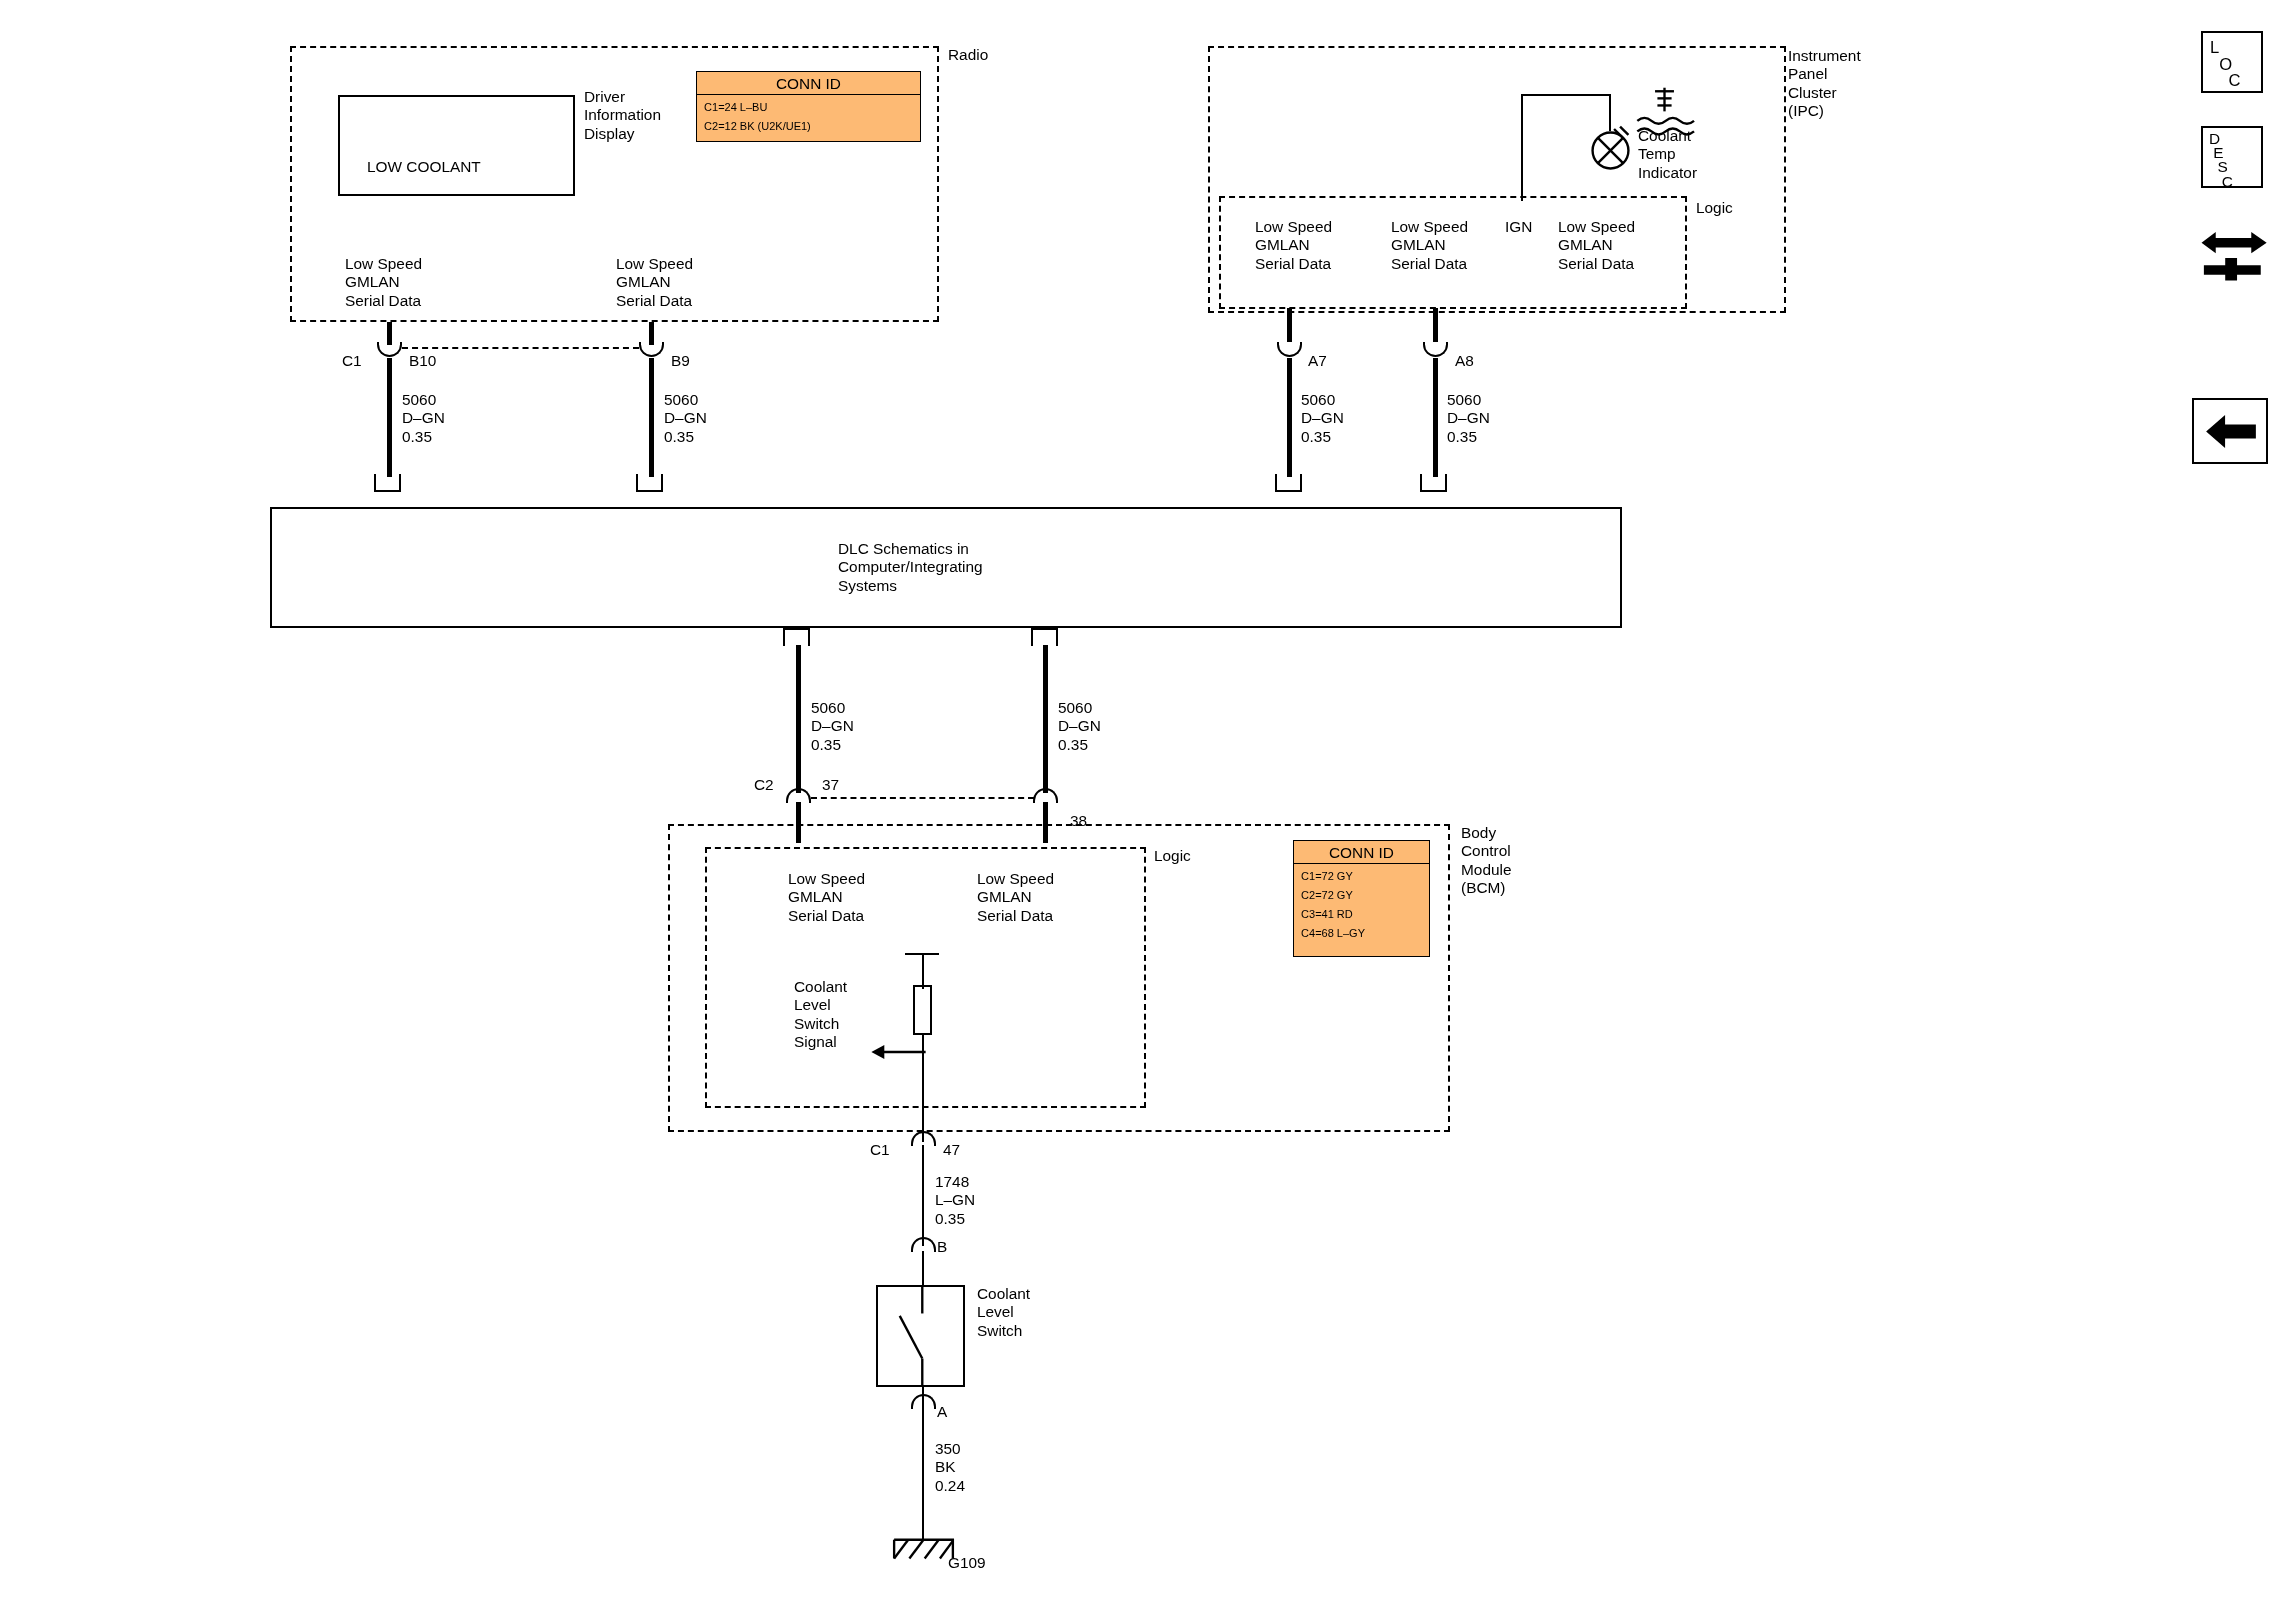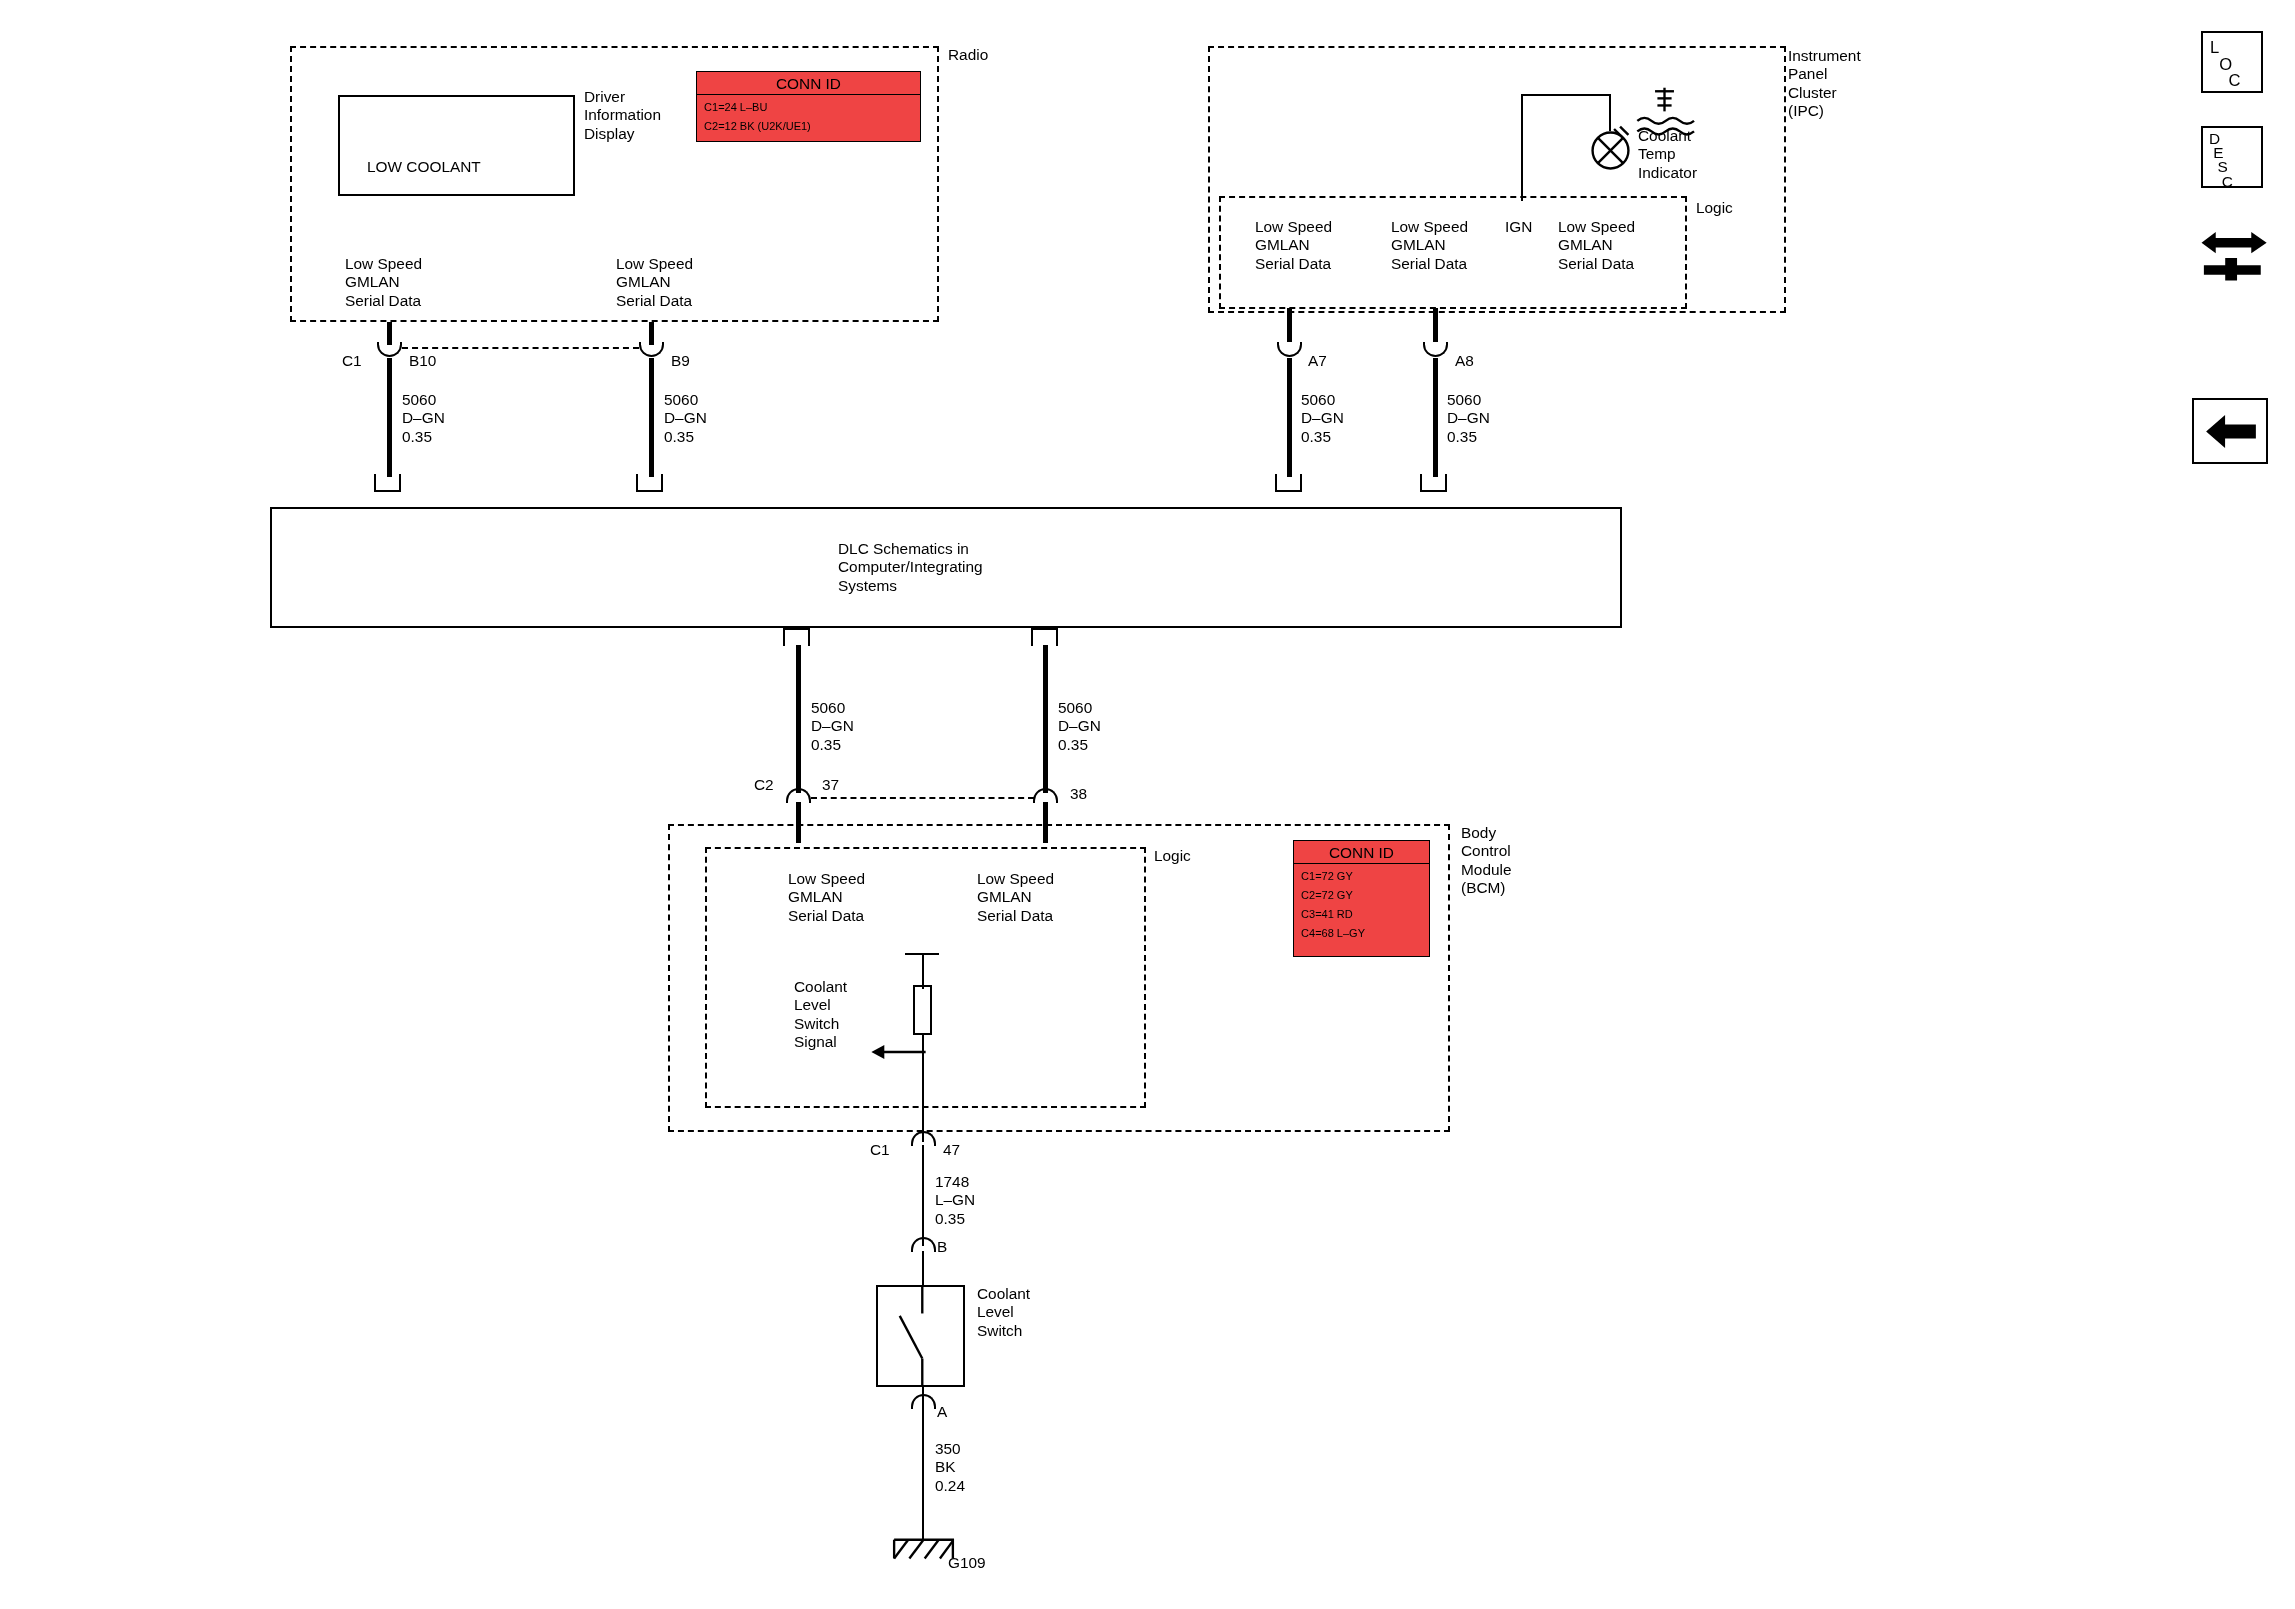--- a/index.html
+++ b/index.html
@@ -72,21 +72,21 @@
     width: 27px; height: 18px;
     border: 2.4px solid #000;
     box-sizing: border-box;
   }
   .stub-down { border-bottom: none; }
   .stub-up { border-top: none; }
   .connid {
     position: absolute;
     border: 1.8px solid #000;
     box-sizing: border-box;
-    background: #ef4444;
+    background: #fdba74;
   }
   .connid .hdr {
     text-align: center;
     font-size: 15.4px;
     line-height: 20px;
     border-bottom: 1.8px solid #000;
     padding: 1.8px 6px 0.6px 6px;
     white-space: pre;
   }
   .connid .bdy {
@@ -241,21 +241,21 @@
 
   <div class="txt" style="left:811px; top:699px;">5060
 D–GN
 0.35</div>
   <div class="txt" style="left:1058px; top:699px;">5060
 D–GN
 0.35</div>
 
   <div class="txt" style="left:754px; top:776px;">C2</div>
   <div class="txt" style="left:822px; top:776px;">37</div>
-  <div class="txt" style="left:1070px; top:785px;">38</div>
+  <div class="txt" style="left:1070px; top:812px;">38</div>
 
   <div class="dashbox" style="left:668px; top:824px; width:782px; height:308px;"></div>
   <div class="txt" style="left:1461px; top:824px;">Body
 Control
 Module
 (BCM)</div>
 
   <div class="dashbox" style="left:705px; top:847px; width:441px; height:261px;"></div>
   <div class="txt" style="left:1154px; top:847px;">Logic</div>
 

